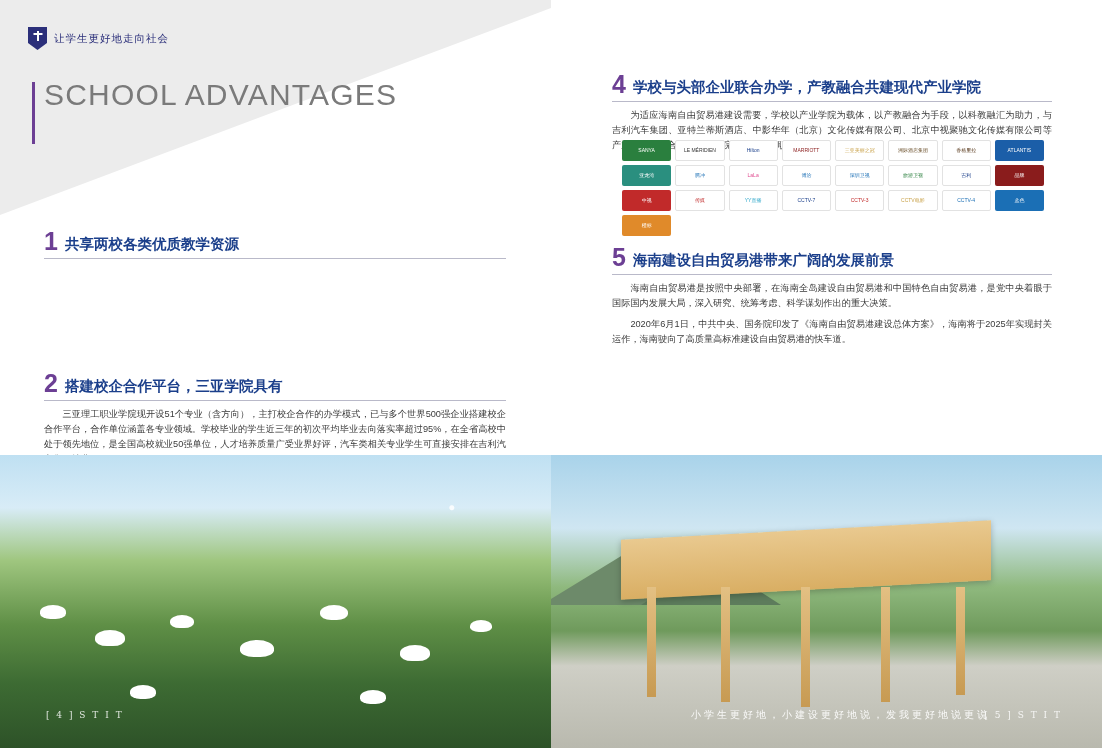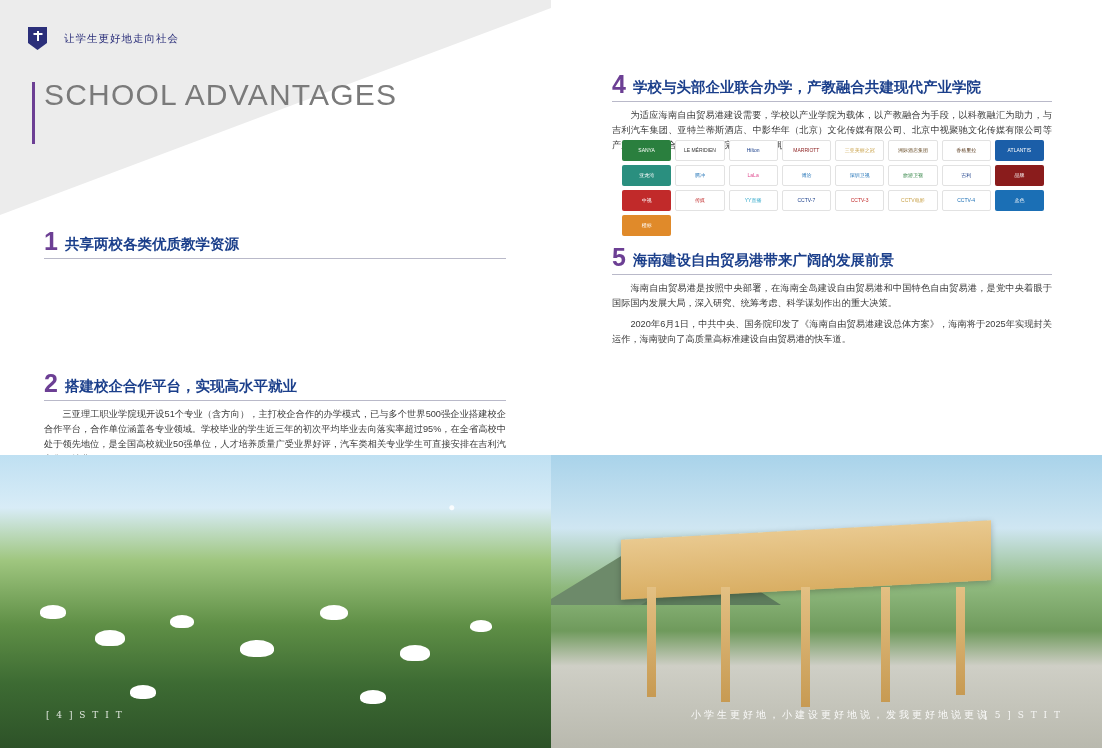--- a/index.html
+++ b/index.html
@@ -23,21 +23,21 @@
     clip-path: polygon(0 0, 551px 0, 551px 8px, 0 215px);
   }
   .grey-wedge2 {
     position:absolute; left:0; top:0; width:551px; height:250px;
     background:#f4f4f4;
     clip-path: polygon(0 0, 551px 0, 551px 30px, 0 250px);
     z-index:-1;
   }
 
   
-  .logo-area { position:absolute; left:28px; top:27px; display:flex; align-items:center; gap:17px; }
+  .logo-area { position:absolute; left:28px; top:27px; display:flex; align-items:center; gap:7px; }
   .logo-shield {
     width:19px; height:23px; background:#2b2f7a;
     clip-path: polygon(0 0, 100% 0, 100% 70%, 50% 100%, 0 70%);
     position:relative;
   }
   .logo-shield:after{
     content:""; position:absolute; left:50%; top:4px; transform:translateX(-50%);
     width:2px; height:10px; background:#fff;
   }
   .logo-shield:before{
@@ -159,21 +159,21 @@
       <div class="sec-head">
         <span class="num">1</span>
         <span class="sec-title">共享两校各类优质教学资源</span>
       </div>
       <div class="rule"></div>
     </div>
 
     <div class="sec" style="left:44px; top:371px; width:462px;">
       <div class="sec-head">
         <span class="num">2</span>
-        <span class="sec-title">搭建校企合作平台，实现高水平就业</span>
+        <span class="sec-title">搭建校企合作平台，三亚学院具有</span>
       </div>
       <div class="rule"></div>
       <p class="body">三亚理工职业学院现开设51个专业（含方向），主打校企合作的办学模式，已与多个世界500强企业搭建校企合作平台，合作单位涵盖各专业领域。学校毕业的学生近三年的初次平均毕业去向落实率超过95%，在全省高校中处于领先地位，是全国高校就业50强单位，人才培养质量广受业界好评，汽车类相关专业学生可直接安排在吉利汽车集团就业。</p>
     </div>
 
     <div class="sec" style="left:44px; top:466px; width:462px;">
       <div class="sec-head">
         <span class="num">3</span>
         <span class="sec-title purple">开辟多种专升本渠道，为学生提供继续深造机会</span>
       </div>

